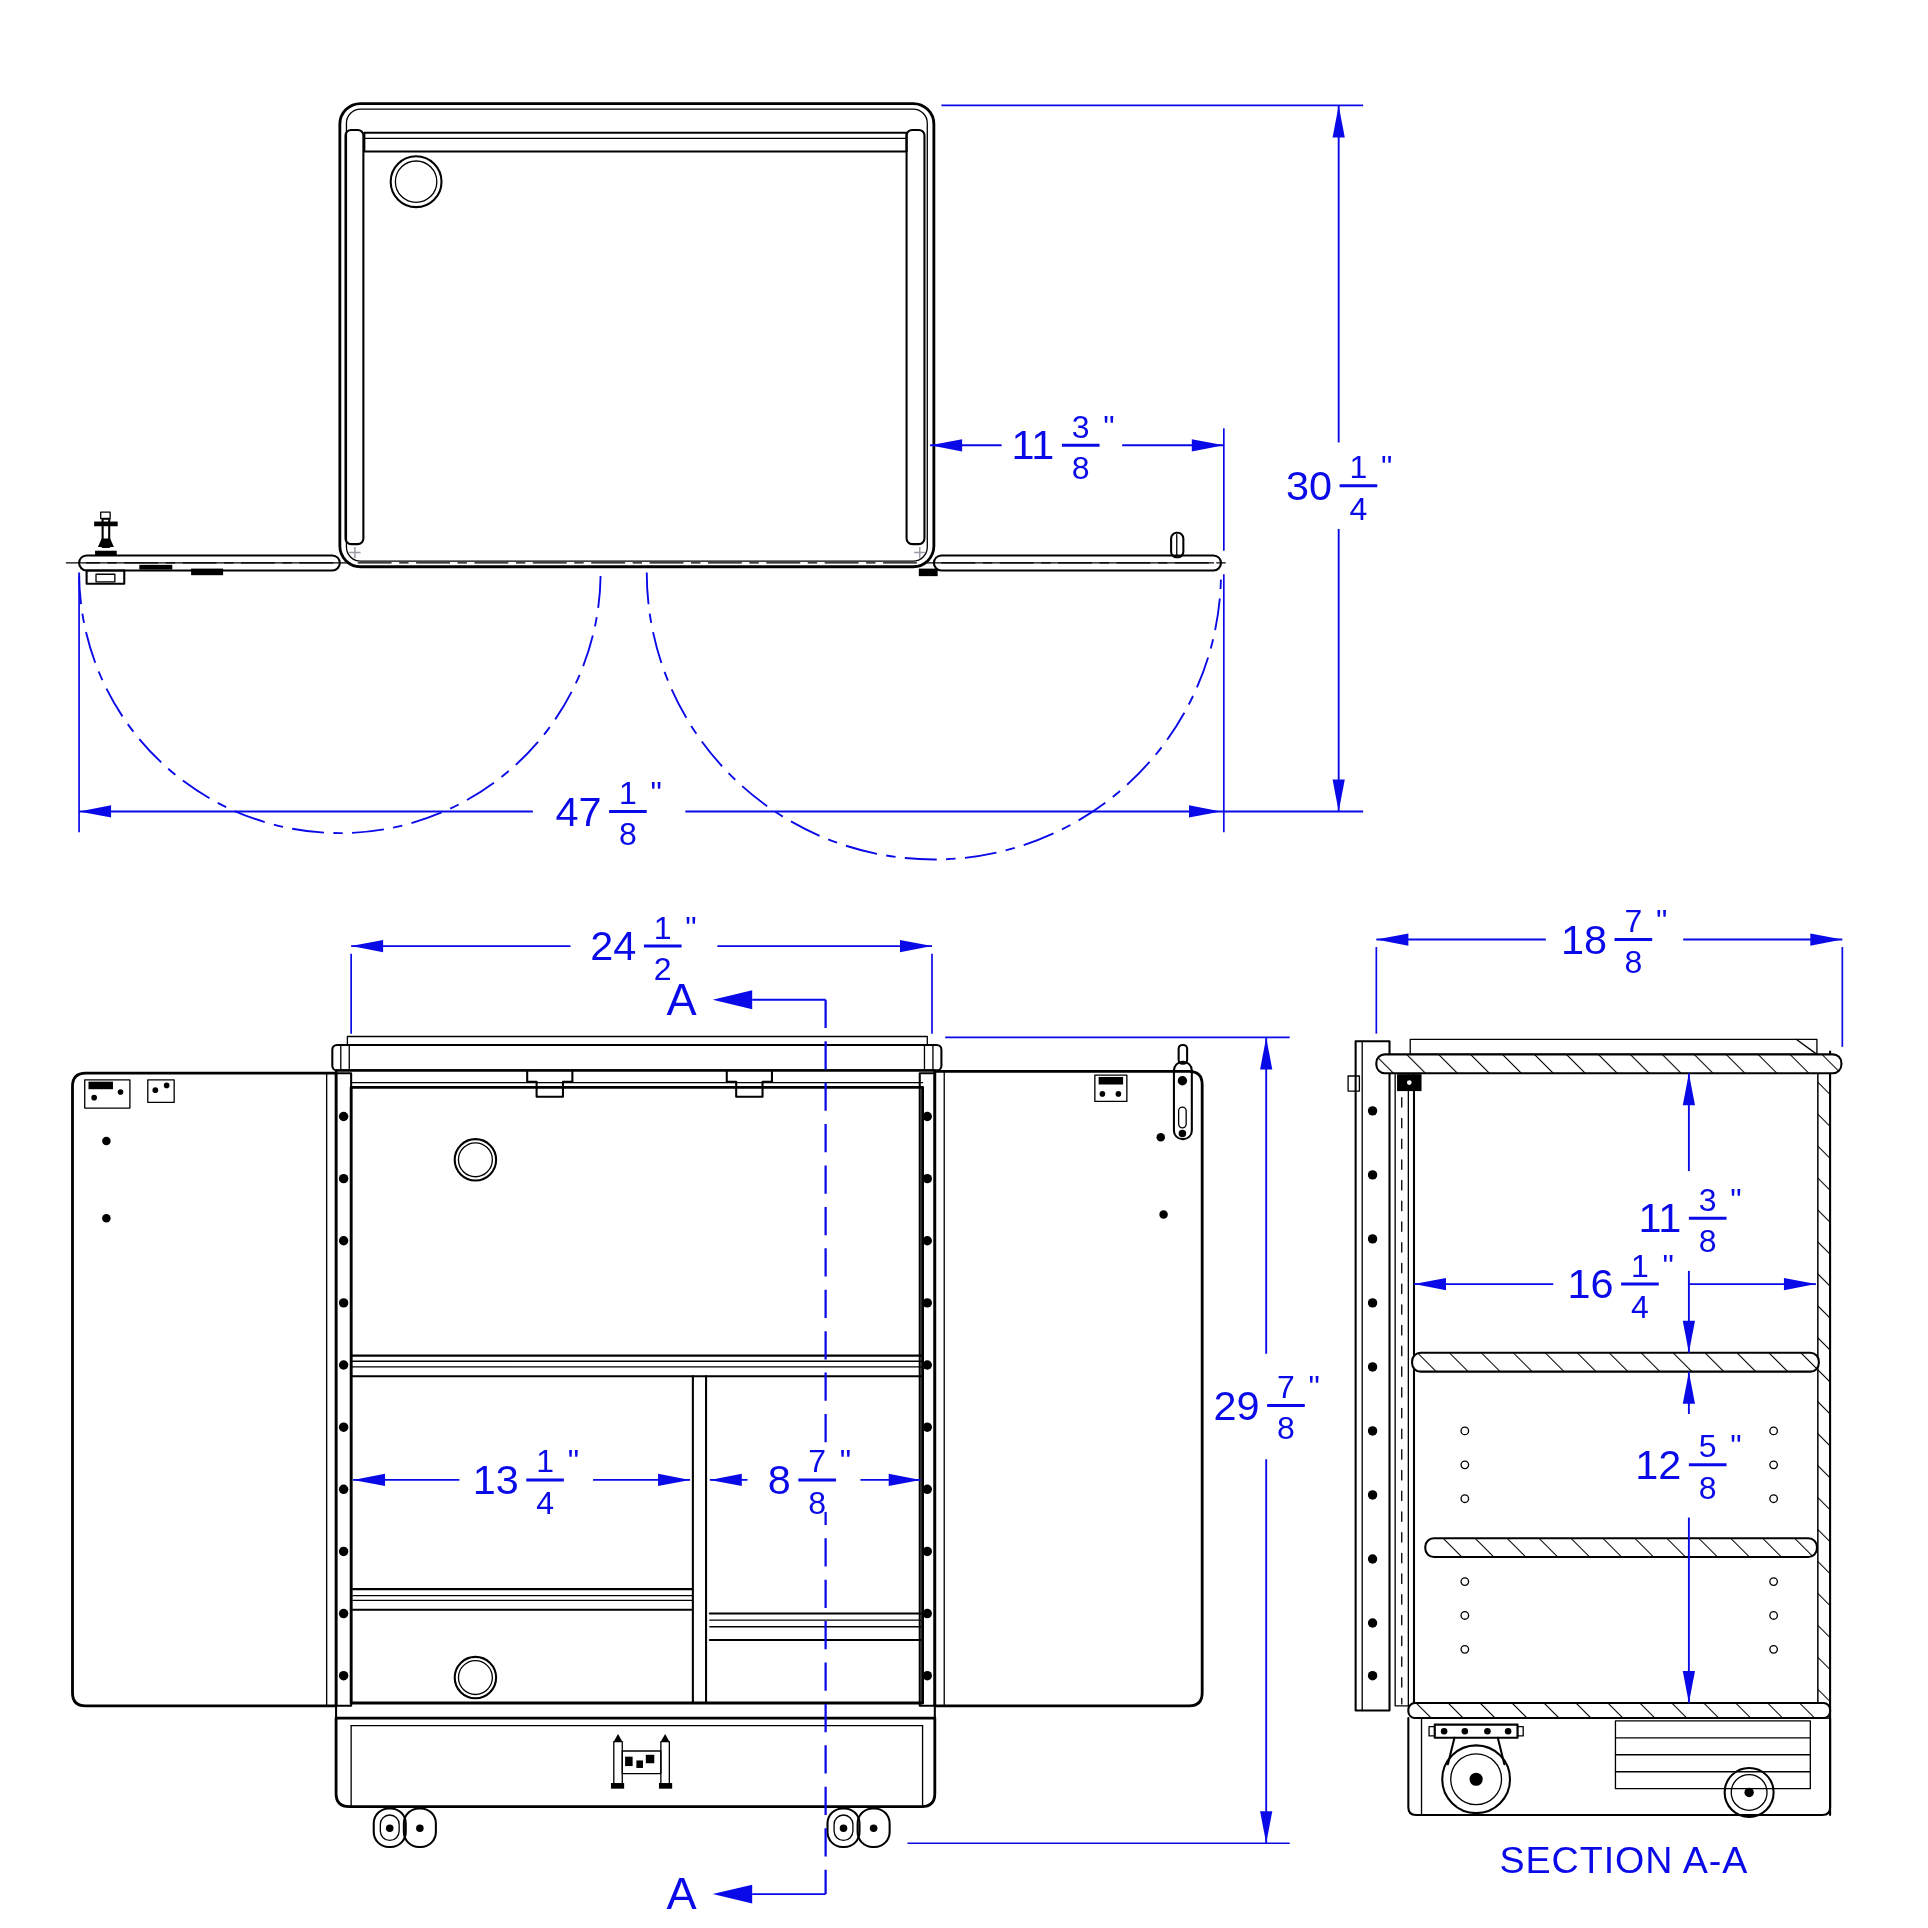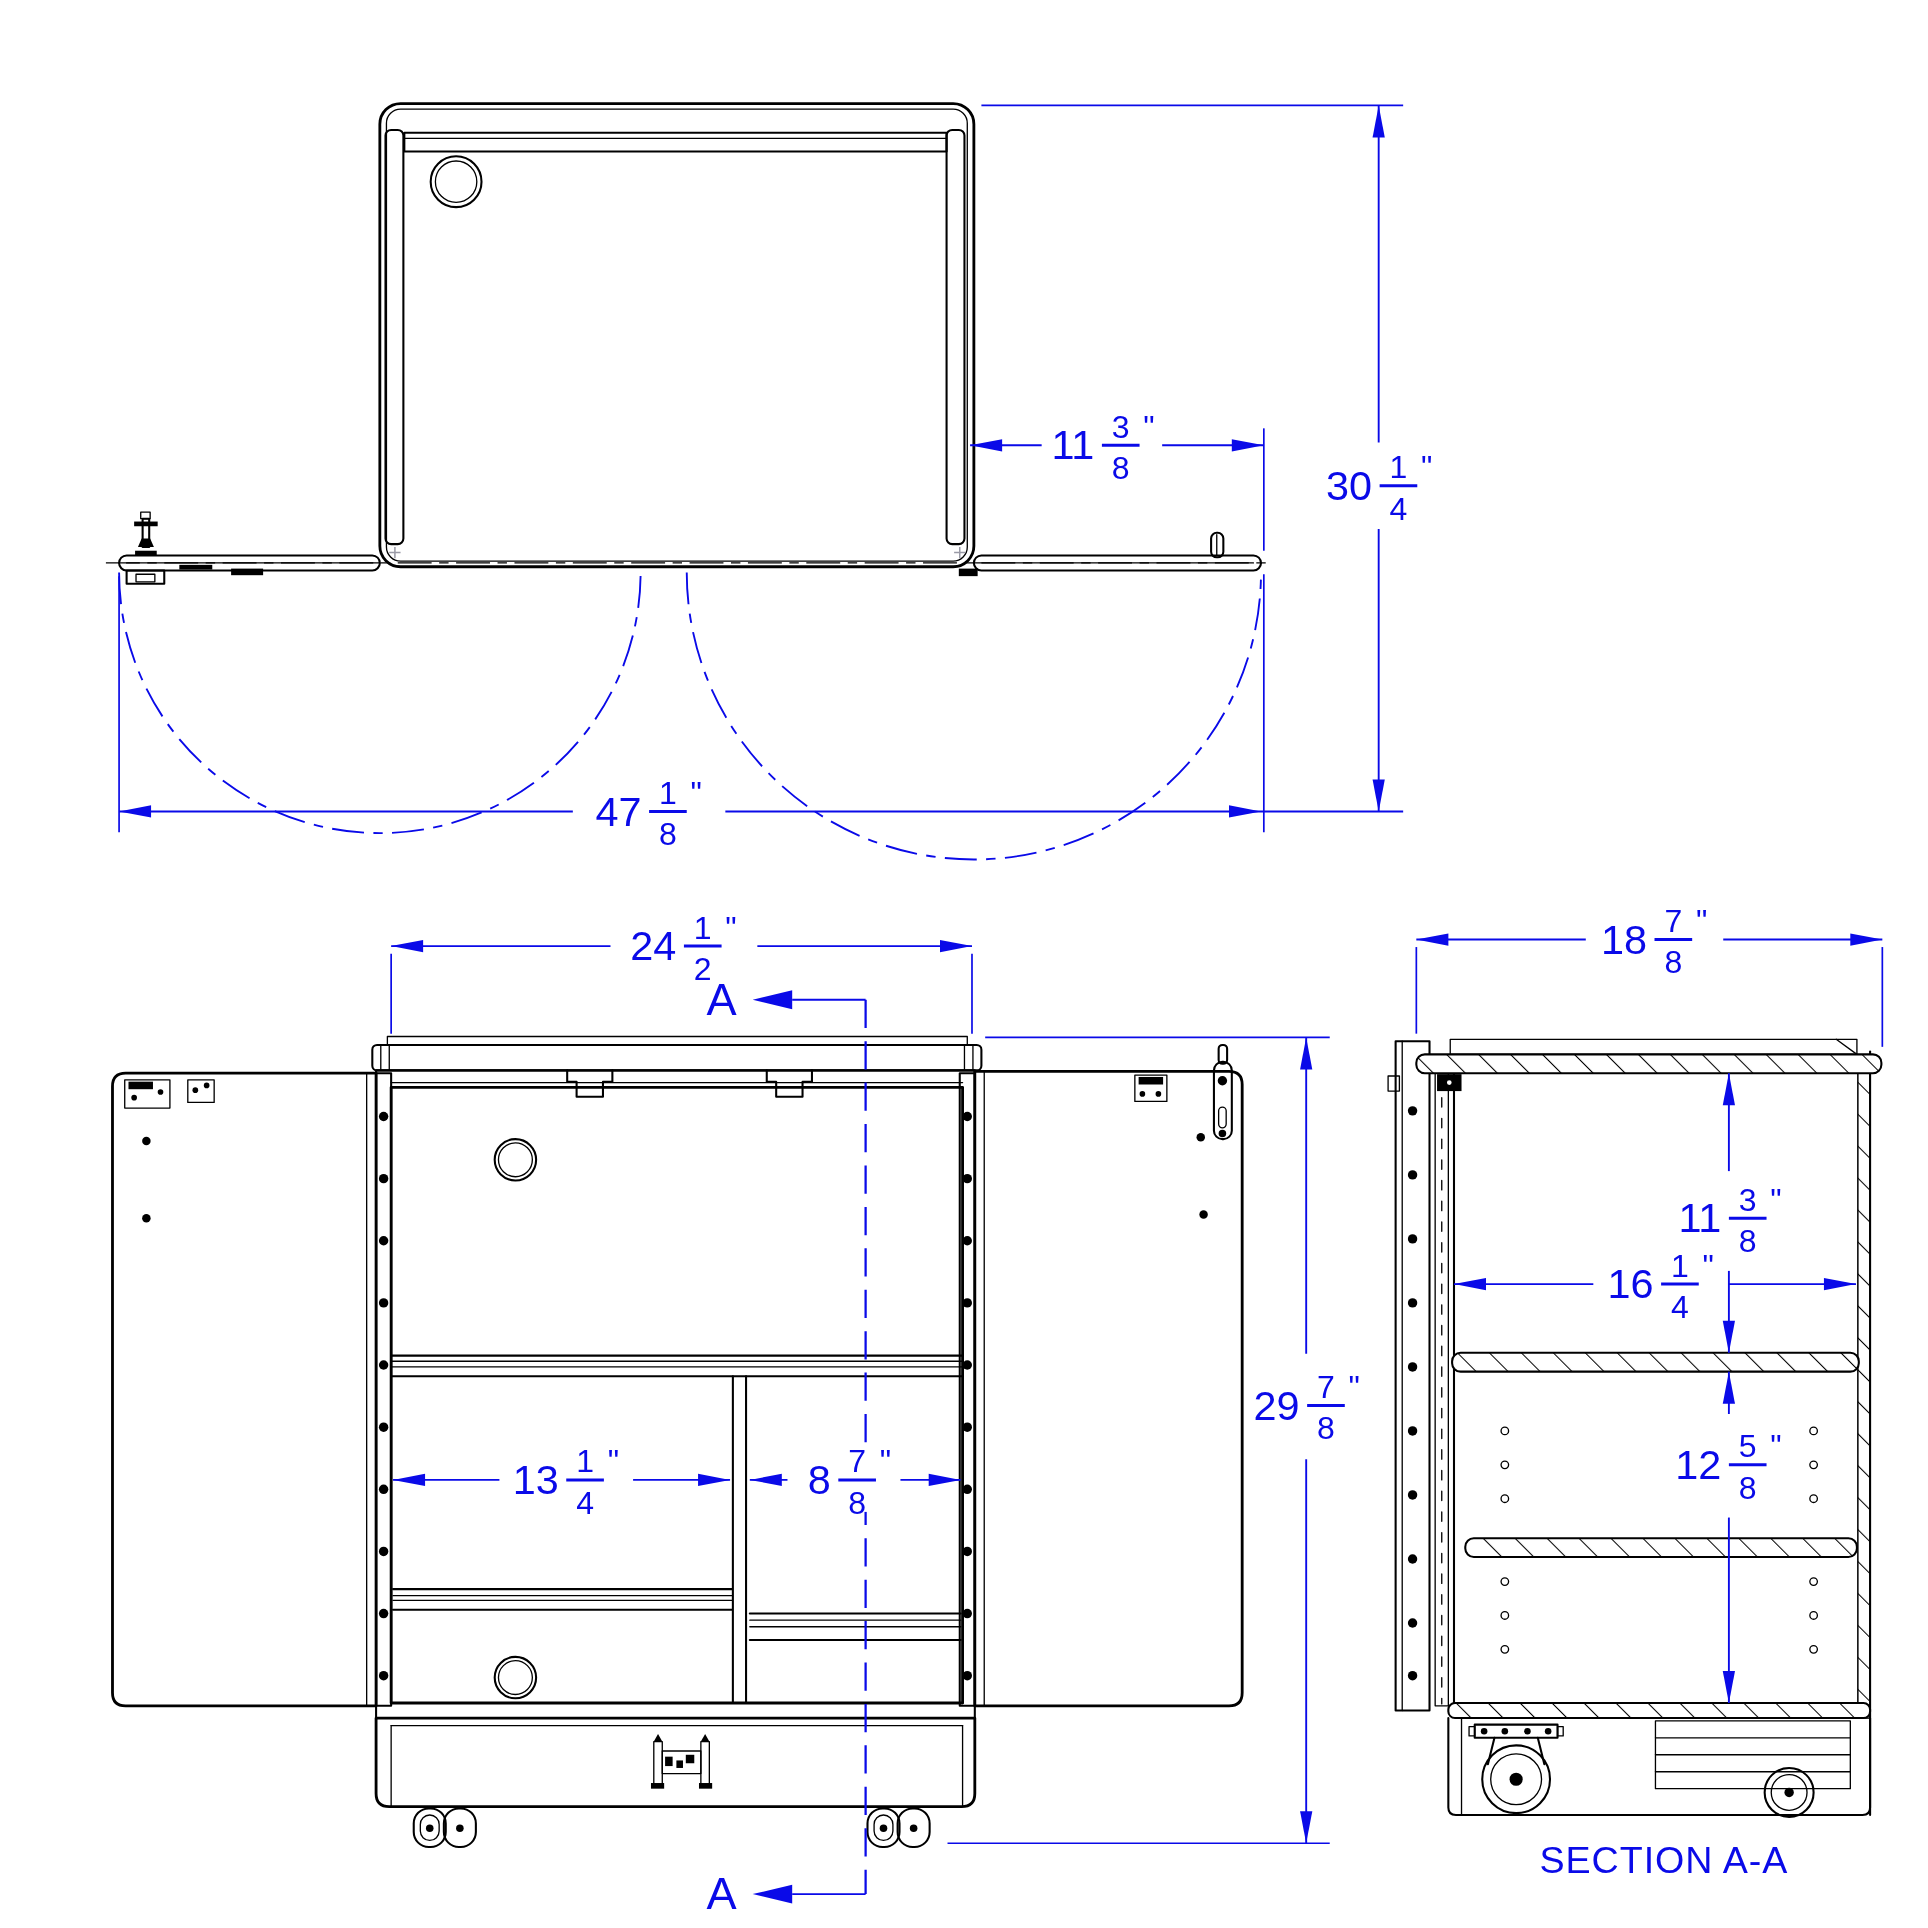--- a/index.html
+++ b/index.html
@@ -1,16 +1,16 @@
 <!DOCTYPE html>
 <html style="font-size:15px"><head>
 <meta charset="utf-8">
 <style>
   html,body{margin:0;padding:0;background:#ffffff;}
-  .sheet{width:1560px;height:1928px;background:#ffffff;position:relative;font-family:"Liberation Sans",sans-serif;padding-left:40px;}
+  .sheet{width:1560px;height:1928px;background:#ffffff;position:relative;font-family:"Liberation Sans",sans-serif;}
   svg{display:block;}
   
   .k3{stroke:#000;stroke-width:3;fill:none;stroke-linejoin:round;stroke-linecap:round;}
   .k2{stroke:#000;stroke-width:2.2;fill:none;stroke-linejoin:round;stroke-linecap:round;}
   .k1{stroke:#000;stroke-width:1.4;fill:none;stroke-linejoin:round;stroke-linecap:round;}
   .kf{fill:#000;stroke:none;}
   .kc{stroke:#000;stroke-width:2;fill:#fff;}
   .cross{stroke:#9a9aa6;stroke-width:1.6;}
   
   .dim{stroke:#0a0ae8;stroke-width:2;fill:none;stroke-linecap:butt;}

